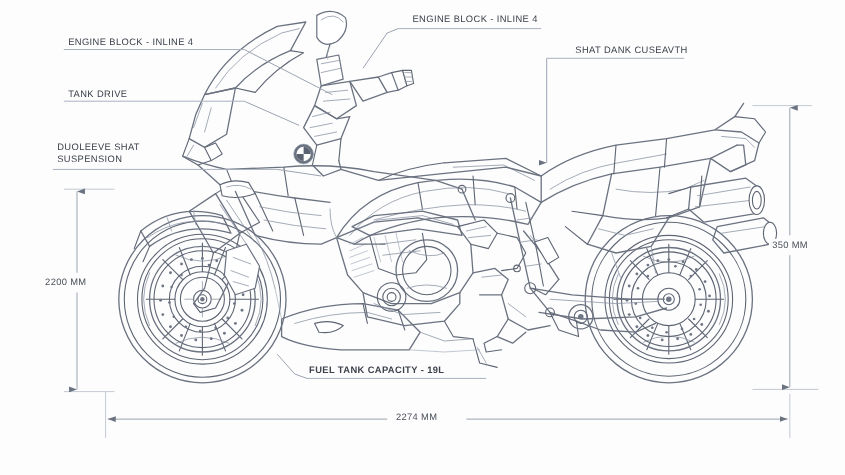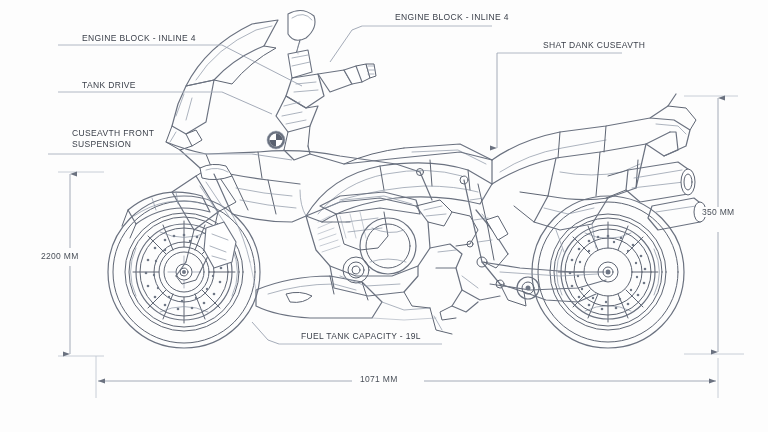--- a/index.html
+++ b/index.html
@@ -35,21 +35,21 @@
   .dim-text {
     position: absolute;
     font-family: "Liberation Sans", sans-serif;
     font-size: 8.5px;
     letter-spacing: 0.3px;
     color: #4a5059;
     white-space: nowrap;
     background: #fdfdfd;
     padding: 0 3px;
   }
-  .callout-label { color: #3c414b; margin-left: 20px; }
+  .callout-label { color: #3c414b; }
 </style>
 </head>
 <body>
 
 <div id="stage">
 
   <svg class="layer" viewBox="0 0 768 432">
     <defs>
       <style>
         .ln   { fill:none; stroke:#5e6573; stroke-width:1; stroke-linecap:round; stroke-linejoin:round; }
@@ -458,28 +458,28 @@
       <line class="extline" x1="718" y1="358" x2="718" y2="398"></line>
       <line class="dimline" x1="98" y1="381" x2="352" y2="381" marker-start="url(#arrR)"></line>
       <line class="dimline" x1="424" y1="381" x2="716" y2="381" marker-end="url(#arrL)"></line>
     </g>
   </svg>
 
   <div class="anno-text callout-label" style="left:62px; top:33px;">ENGINE BLOCK - INLINE 4</div>
 
   <div class="anno-text callout-label" style="left:62px; top:80px;">TANK DRIVE</div>
 
-  <div class="anno-text callout-label" style="left:52px; top:128px;">CUSEAVTH FRONT
+  <div class="anno-text callout-label" style="left:52px; top:128px;">DUOLEEVE SHAT
 SUSPENSION</div>
 
   <div class="anno-text callout-label" style="left:375px; top:12px;">ENGINE BLOCK - INLINE 4</div>
 
   <div class="anno-text callout-label" style="left:523px; top:40px;">SHAT DANK CUSEAVTH</div>
 
-  <div class="anno-text callout-label" style="left:281px; top:331px;">FUEL TANK CAPACITY - 19L</div>
+  <div class="anno-text callout-label" style="left:281px; top:331px;font-weight:bold;">FUEL TANK CAPACITY - 19L</div>
 
   <div class="dim-text" style="left:38px; top:251px;">2200 MM</div>
 
-  <div class="dim-text" style="left:699px; top:207px;">350 MM</div>
-
-  <div class="dim-text" style="left:357px; top:374px;">1071 MM</div>
+  <div class="dim-text" style="left:699px; top:217px;">350 MM</div>
+
+  <div class="dim-text" style="left:357px; top:374px;">2274 MM</div>
 
 </div>
 
 </body></html>

